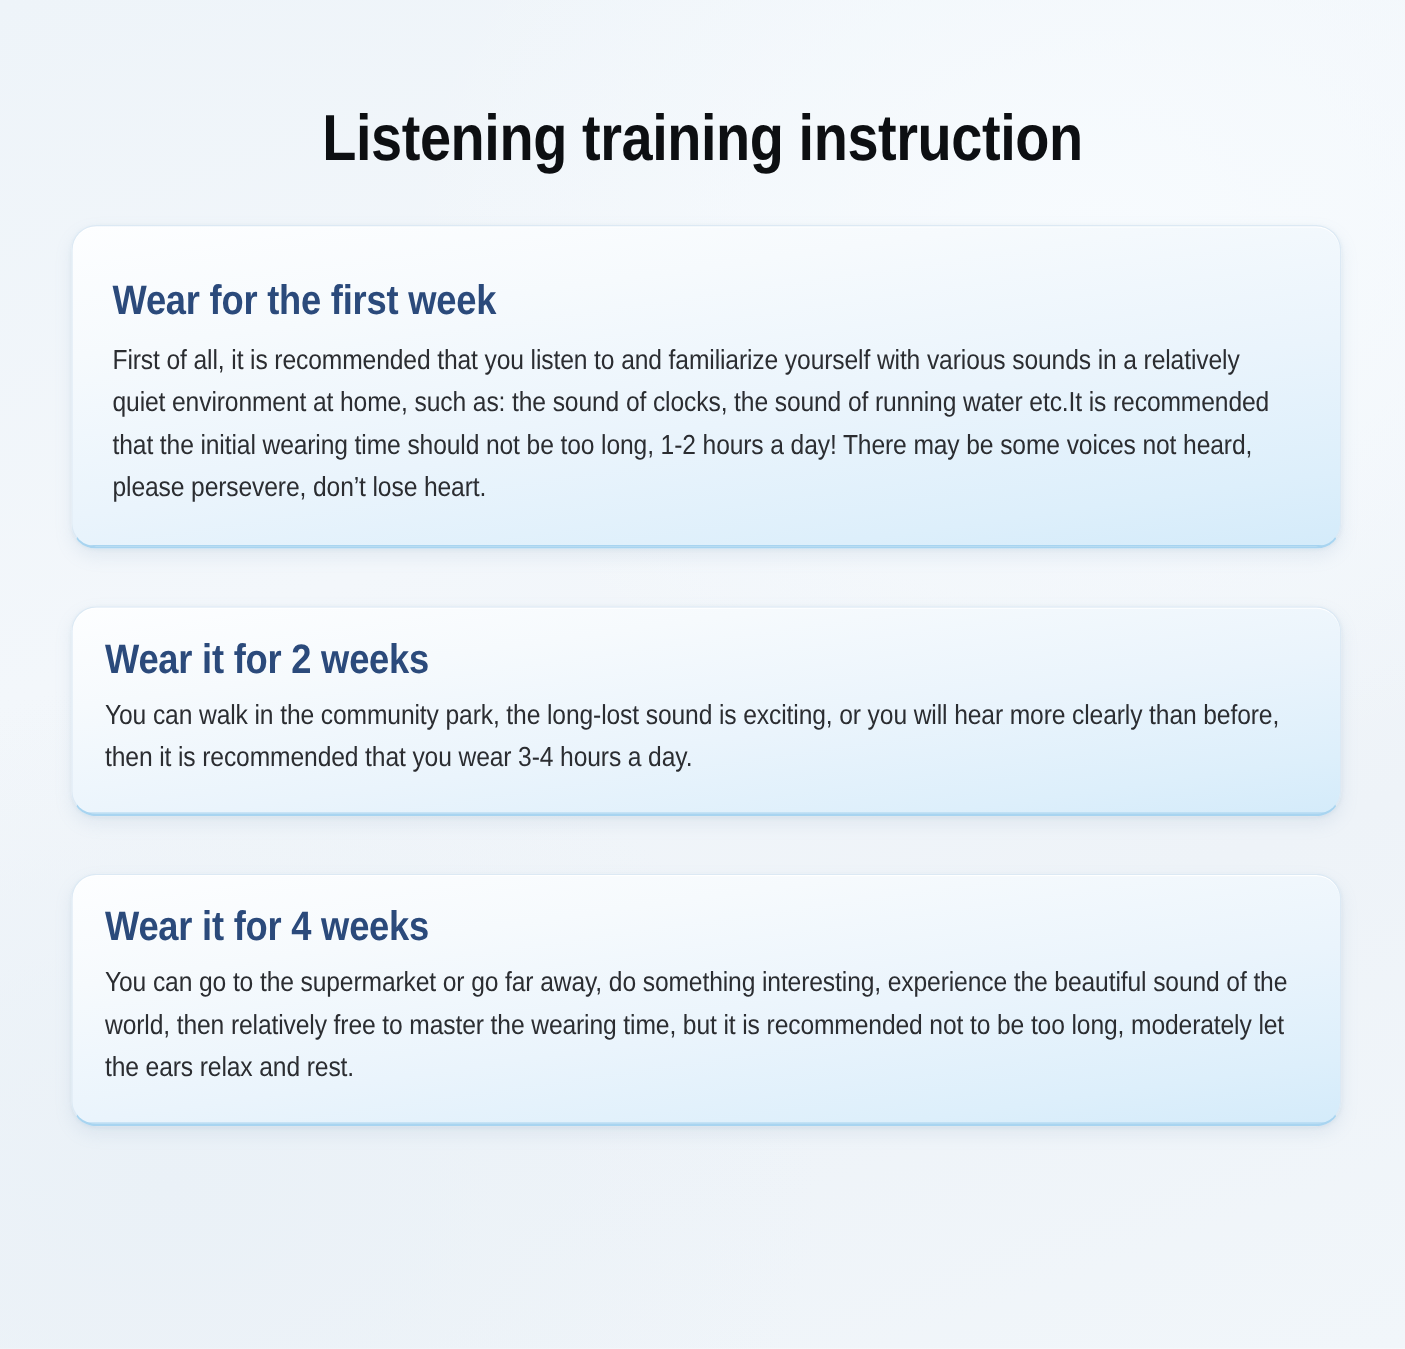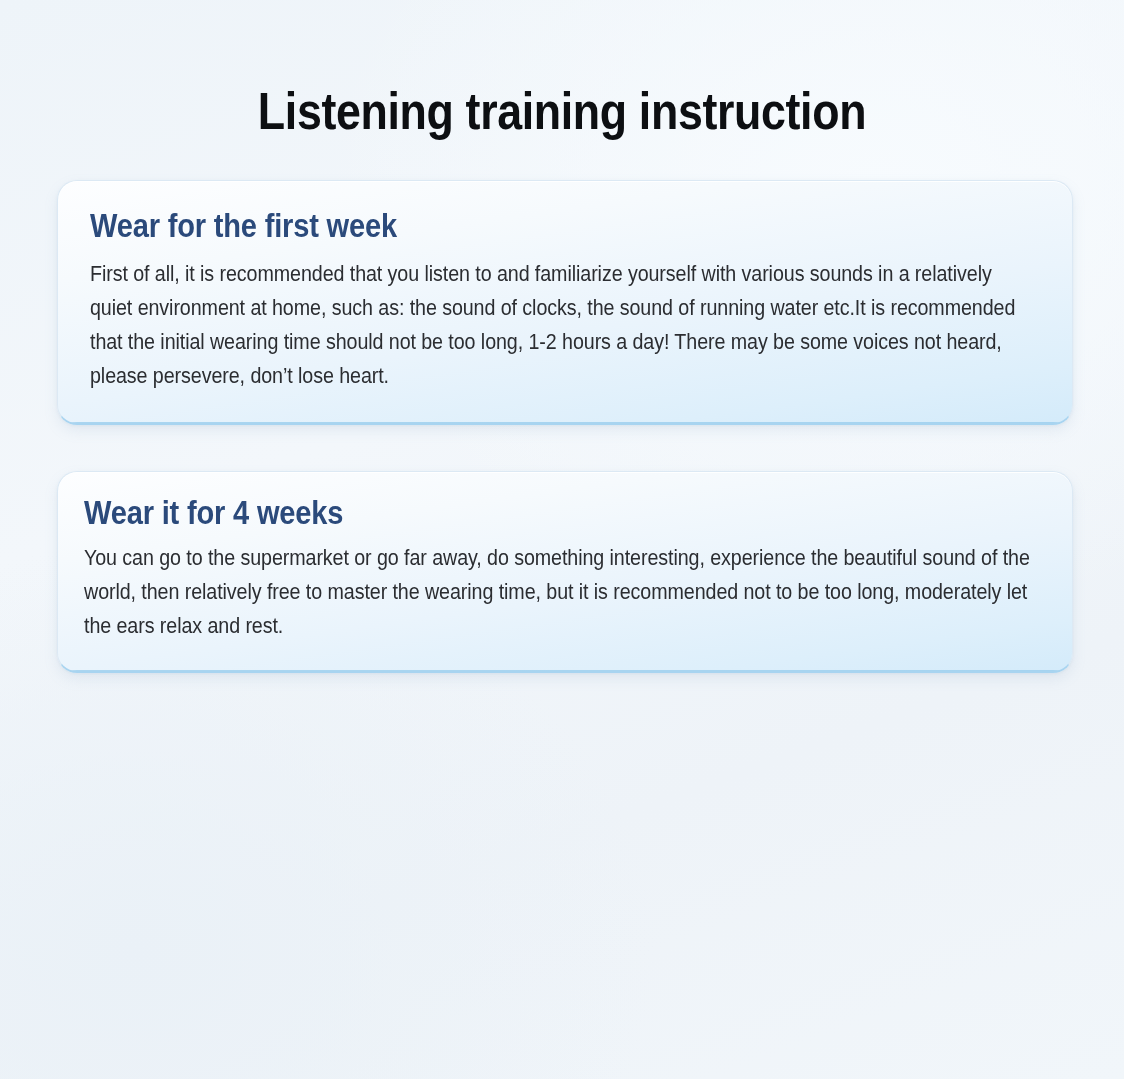--- a/index.html
+++ b/index.html
@@ -78,21 +78,21 @@
     left: 0; right: 0; bottom: 0;
     height: 1px;
     background: rgba(150,203,236,0.75);
     pointer-events: none;
   }
 
   .card + .card {
     margin-top: 46px;
   }
 
-  .card-1 { padding: 26px 34px 30px 32px; }
+  .card-1 { padding: 40px 34px 30px 32px; }
   .card-2 { padding: 22px 30px 28px 26px; }
   .card-3 { padding: 22px 30px 28px 26px; }
   .card-4 { padding: 22px 30px 28px 26px; }
 
   .card-heading {
     margin: 0 0 12px 0;
     font-size: 33px;
     line-height: 38px;
     font-weight: 700;
     color: #2b4a7b;
@@ -126,20 +126,24 @@
 
   <h1 class="page-title">Listening training instruction</h1>
 
   <div class="card-list">
 
     <section class="card card-1">
       <h2 class="card-heading">Wear for the first week</h2>
       <p class="card-body">First of all, it is recommended that you listen to and familiarize yourself with various sounds in a relatively quiet environment at home, such as: the sound of clocks, the sound of running water etc.It is recommended that the initial wearing time should not be too long, 1-2 hours a day! There may be some voices not heard, please persevere, don’t lose heart.</p>
     </section>
 
+    <section class="card card-2">
+      <h2 class="card-heading">Wear it for 2 weeks</h2>
+      <p class="card-body">You can walk in the community park, the long-lost sound is exciting, or you will hear more clearly than before, then it is recommended that you wear 3-4 hours a day.</p>
+    </section>
 
 
     <section class="card card-4">
       <h2 class="card-heading">Wear it for 4 weeks</h2>
       <p class="card-body">You can go to the supermarket or go far away, do something interesting, experience the beautiful sound of the world, then relatively free to master the wearing time, but it is recommended not to be too long, moderately let the ears relax and rest.</p>
     </section>
 
   </div>
 </div>
 

